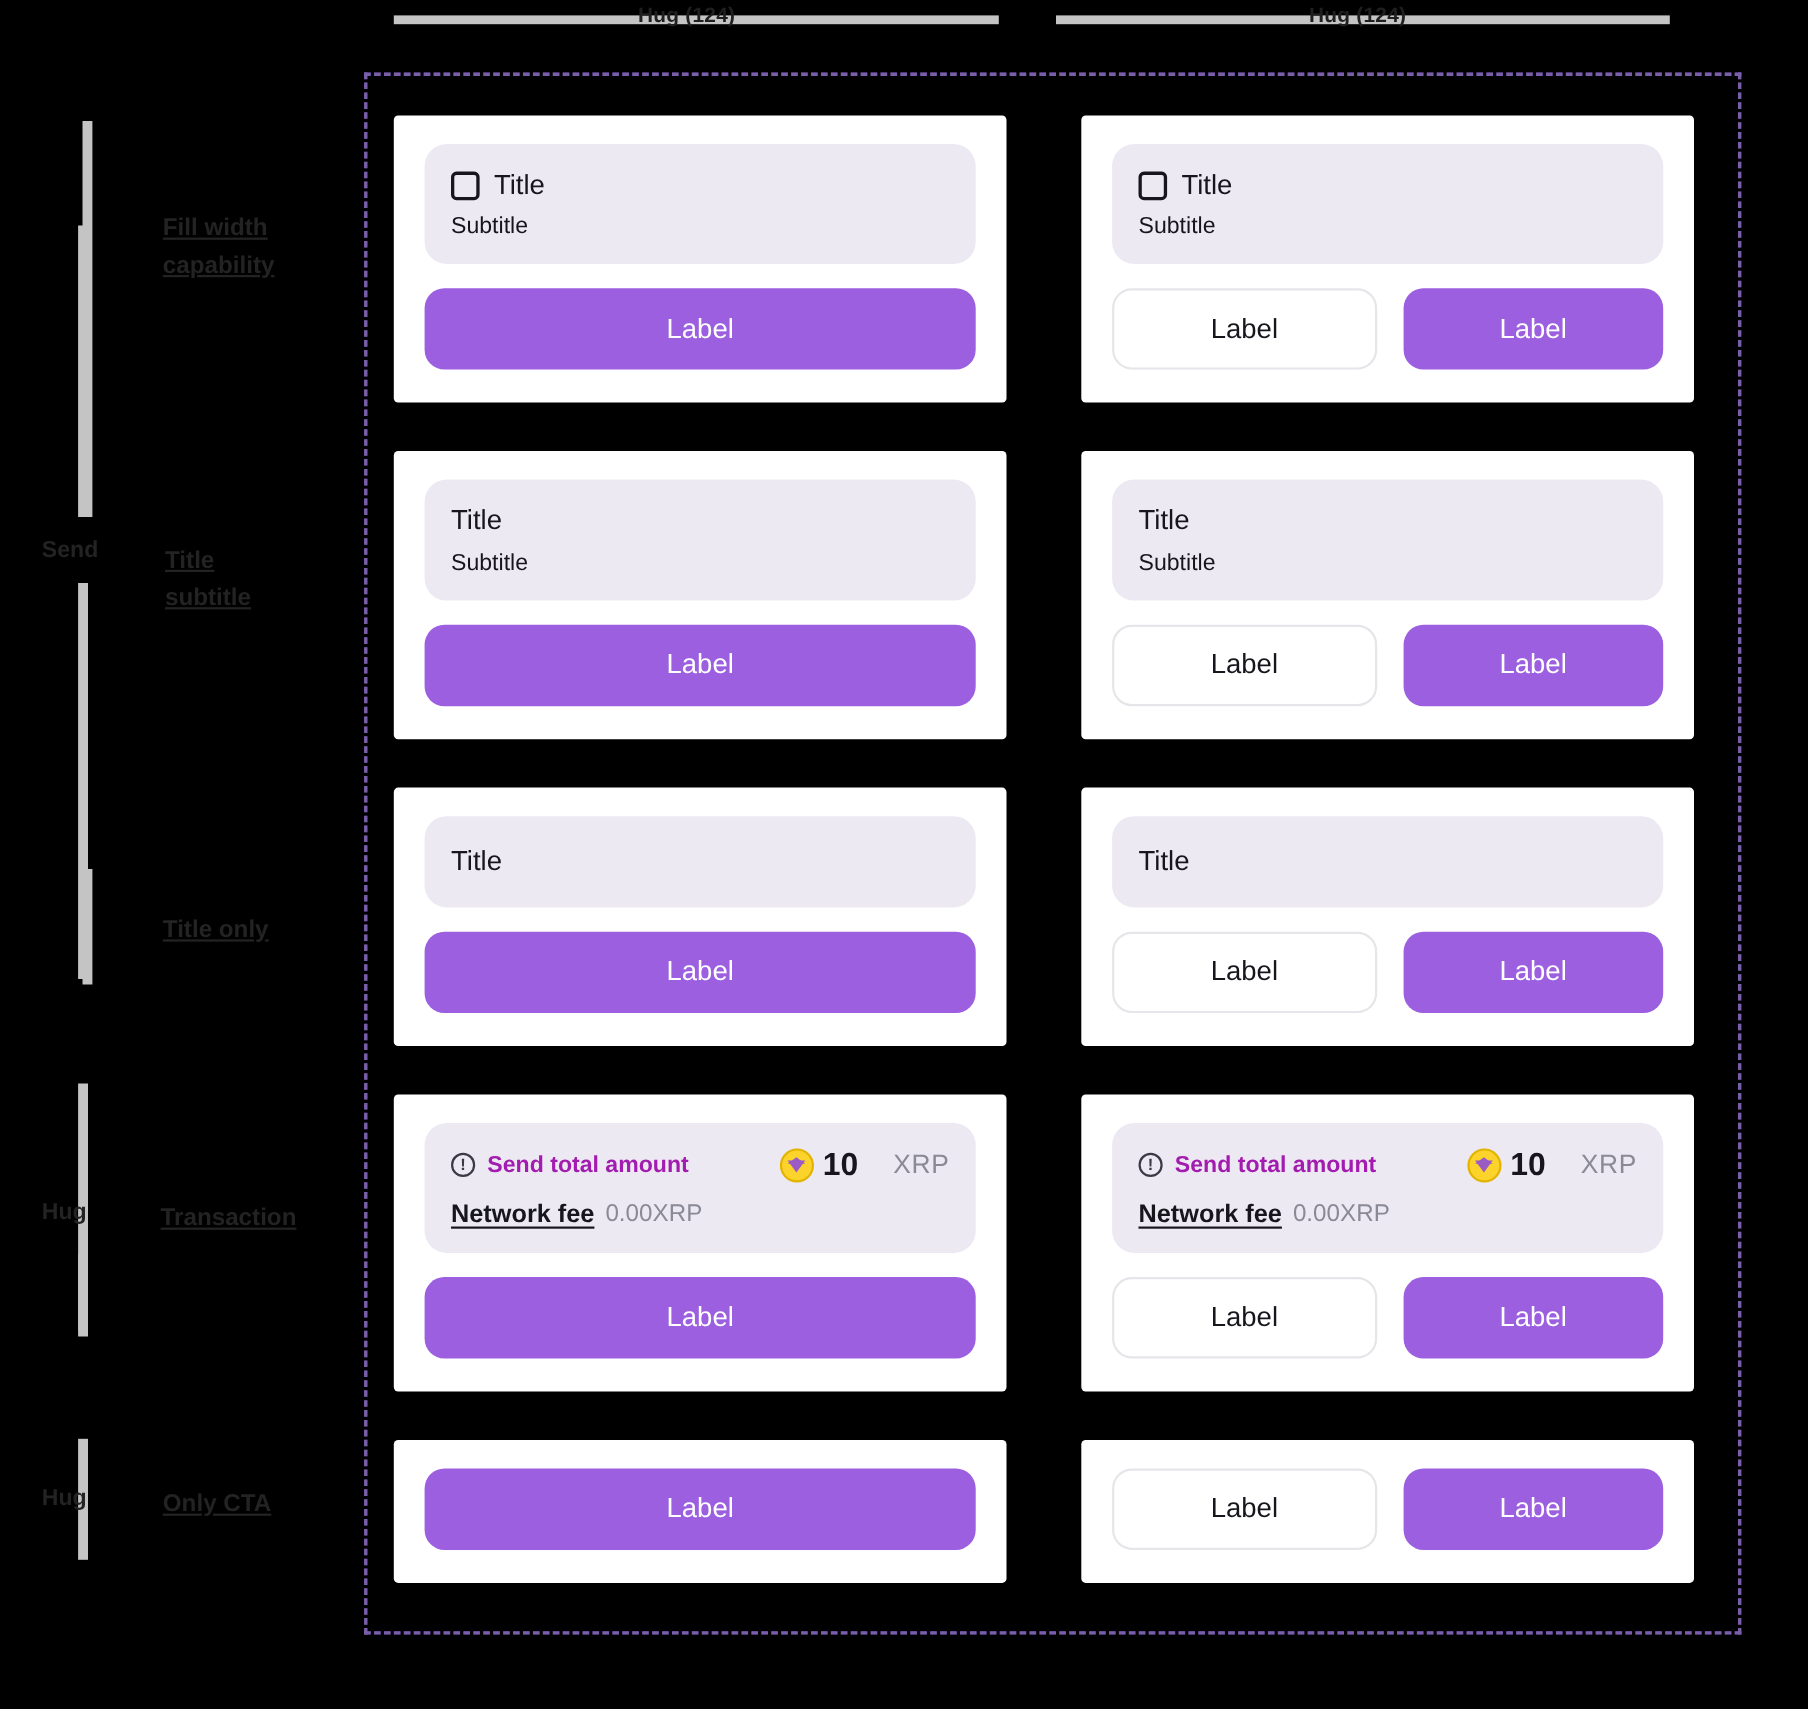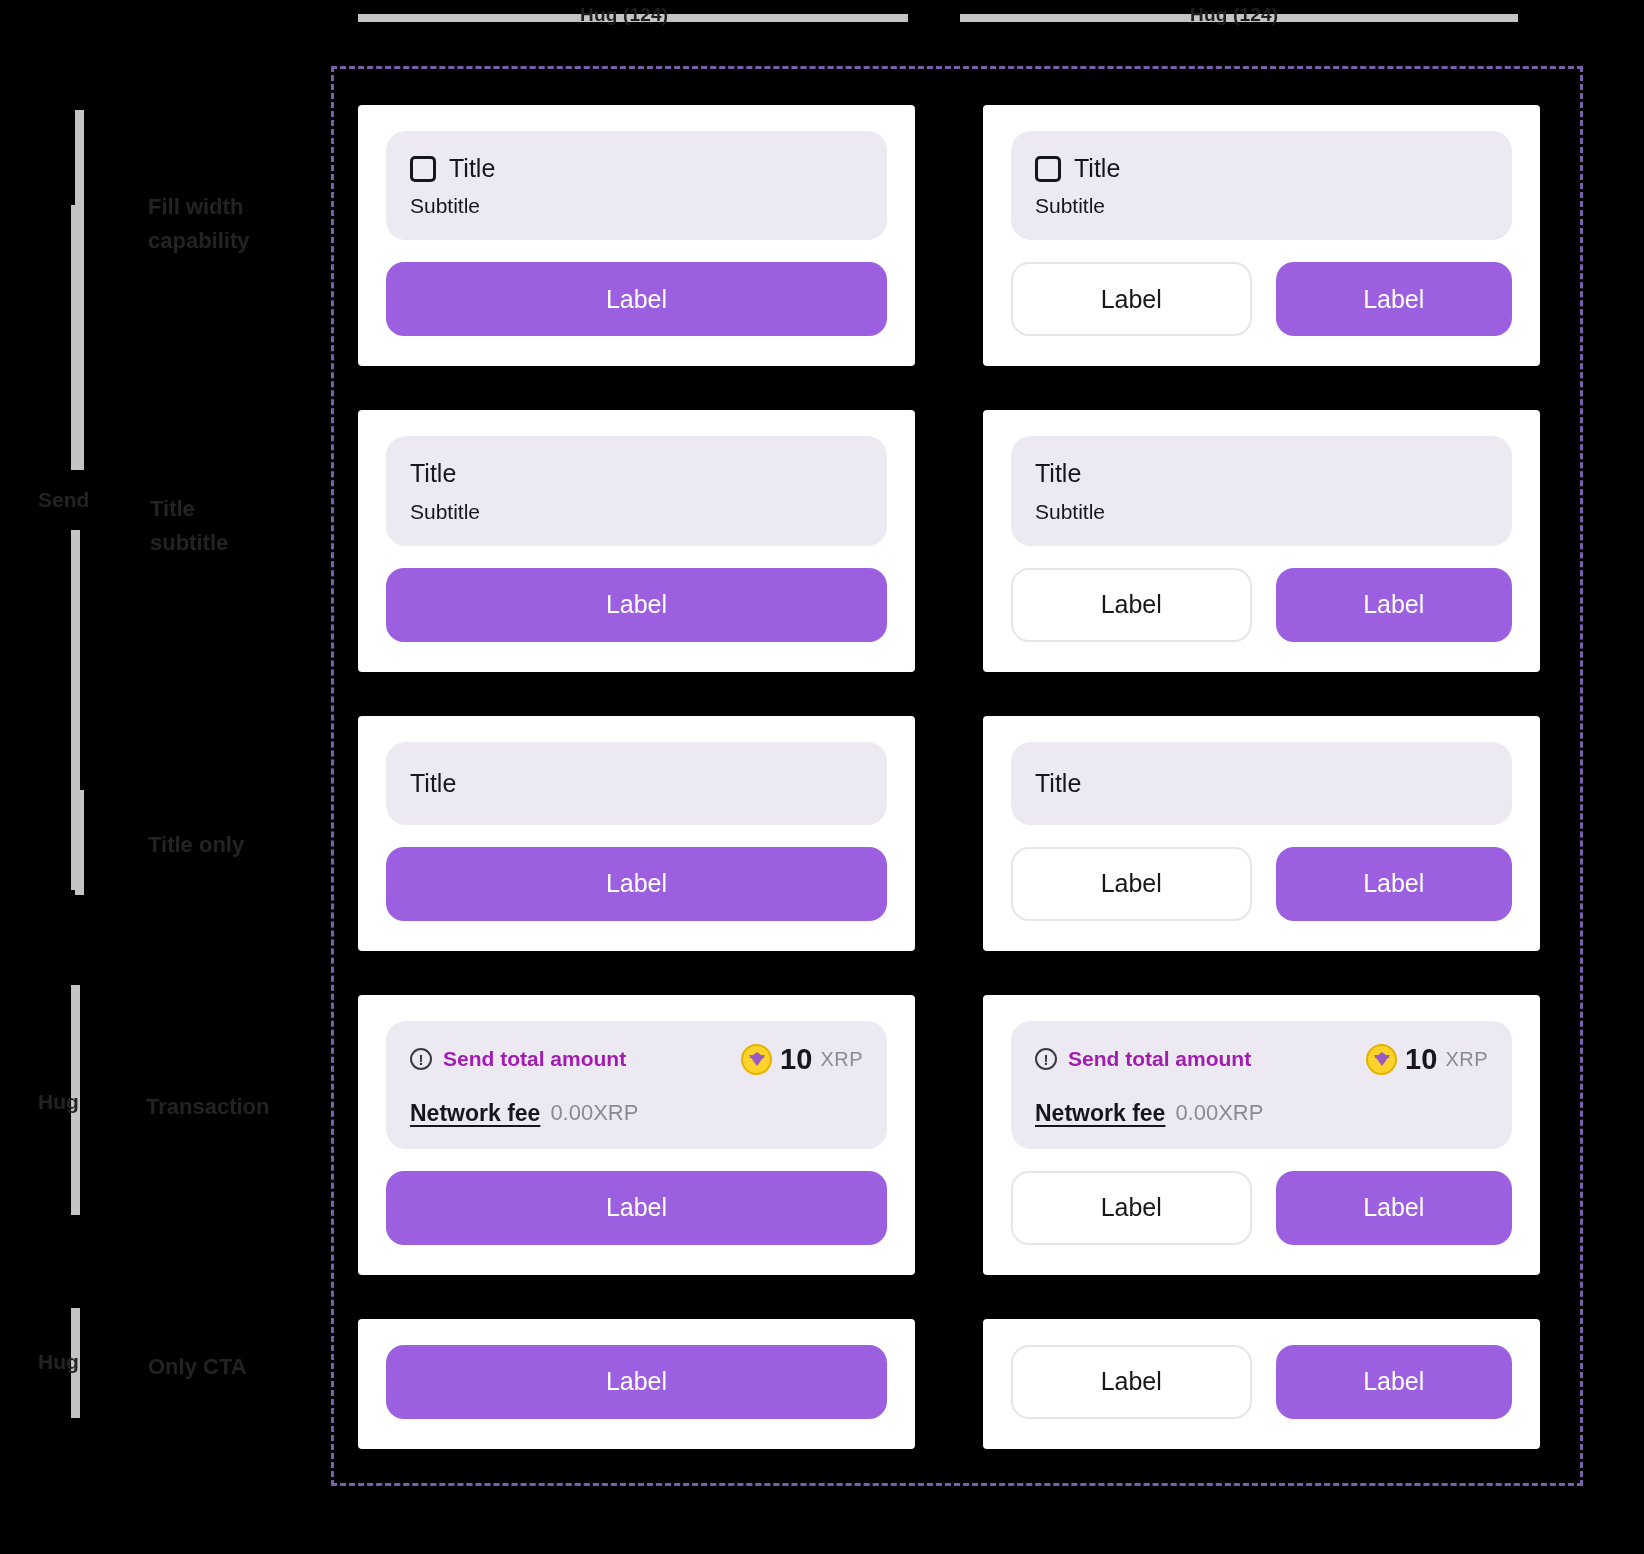--- a/index.html
+++ b/index.html
@@ -58,20 +58,21 @@
     color: #232323;
     white-space: nowrap;
   }
   .group-desc {
     position: absolute;
     font-size: 22px;
     font-weight: 700;
     color: #232323;
     line-height: 1.55;
     white-space: pre-line;
+    text-decoration: underline;
   }
 
   
   .selection-frame {
     position: absolute;
     left: 331px;
     top: 66px;
     width: 1252px;
     height: 1420px;
     border: 3px dashed #7b3fe4;
@@ -152,22 +153,22 @@
   .gem::before {
     content: "";
     position: absolute;
     left: -8px; top: -14px;
     width: 0; height: 0;
     border-left: 8px solid transparent;
     border-right: 8px solid transparent;
     border-bottom: 6px solid #9b5bc4;
   }
   .amount { font-size: 29px; font-weight: 700; color: #17161c; }
-  .currency { font-size: 20px; color: #8a8a96; letter-spacing: .5px; }
-  .fee-bottom { margin-top: 24px; display: flex; align-items: center; gap: 10px; }
+  .currency { font-size: 24px; color: #8a8a96; letter-spacing: .5px; margin-left: 24px; }
+  .fee-bottom { margin-top: 14px; display: flex; align-items: center; gap: 10px; }
   .fee-name {
     font-size: 23px; font-weight: 700; color: #17161c;
     text-decoration: underline; text-underline-offset: 4px;
   }
   .fee-value { font-size: 22px; color: #8a8a96; }
 
   
   .btn-row { display: flex; gap: 24px; border-radius: 25px; }
   .btn {
     flex: 1;

